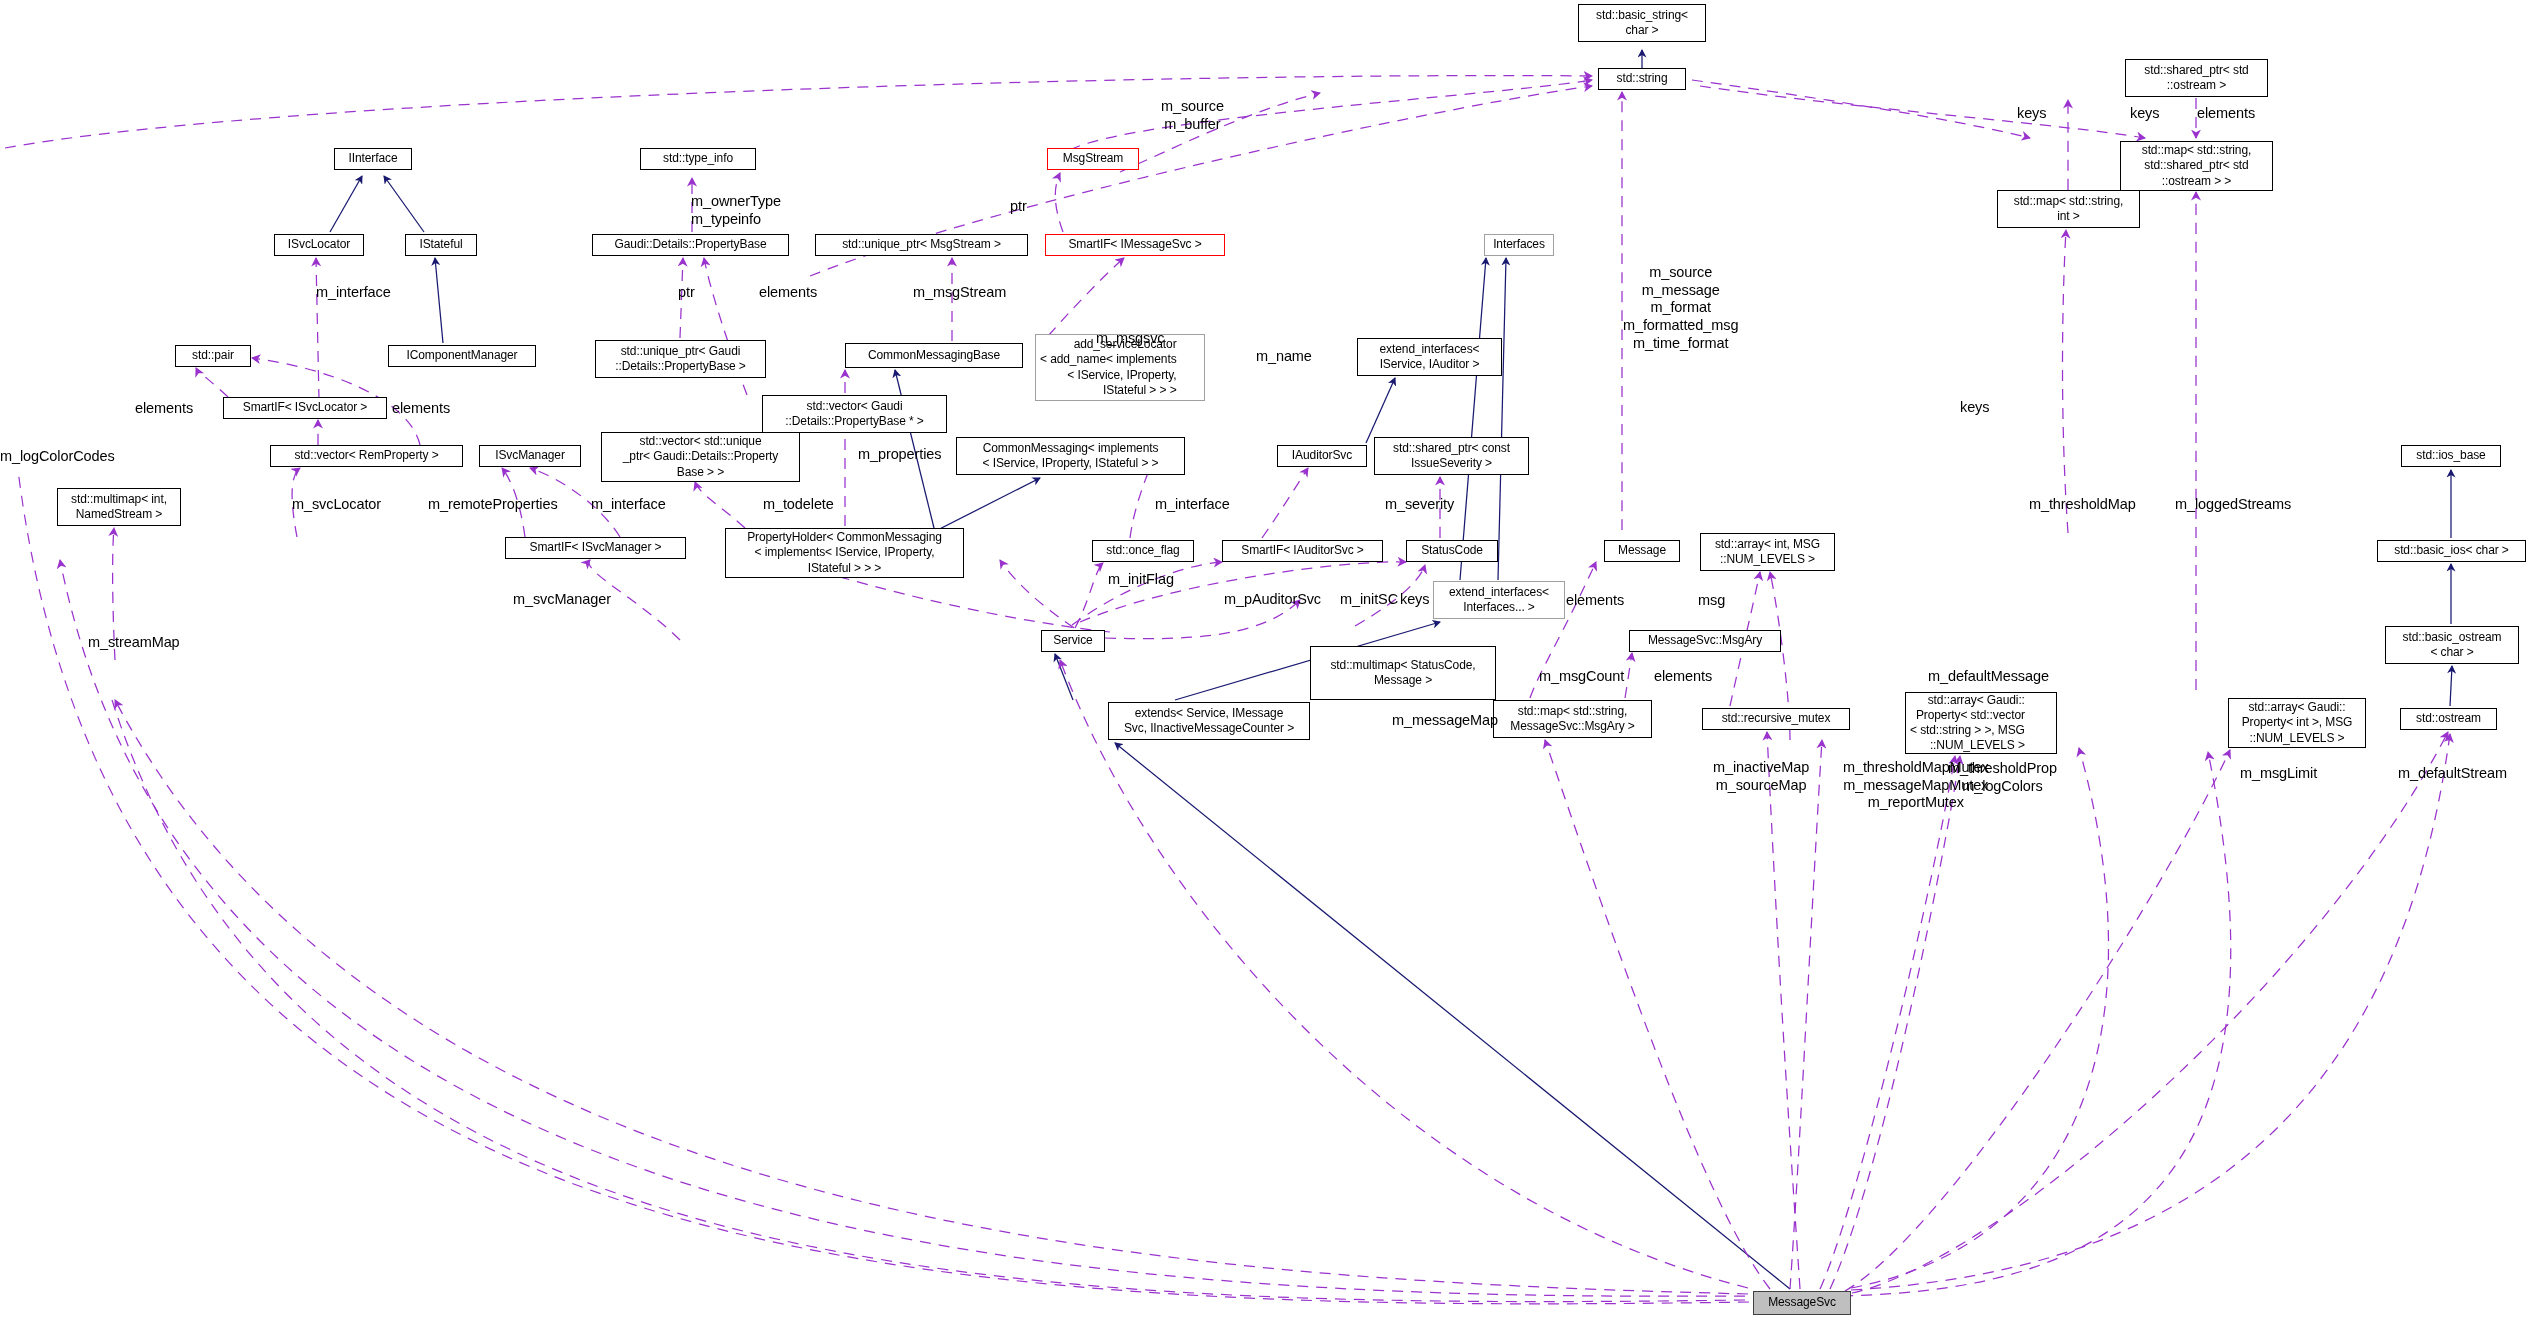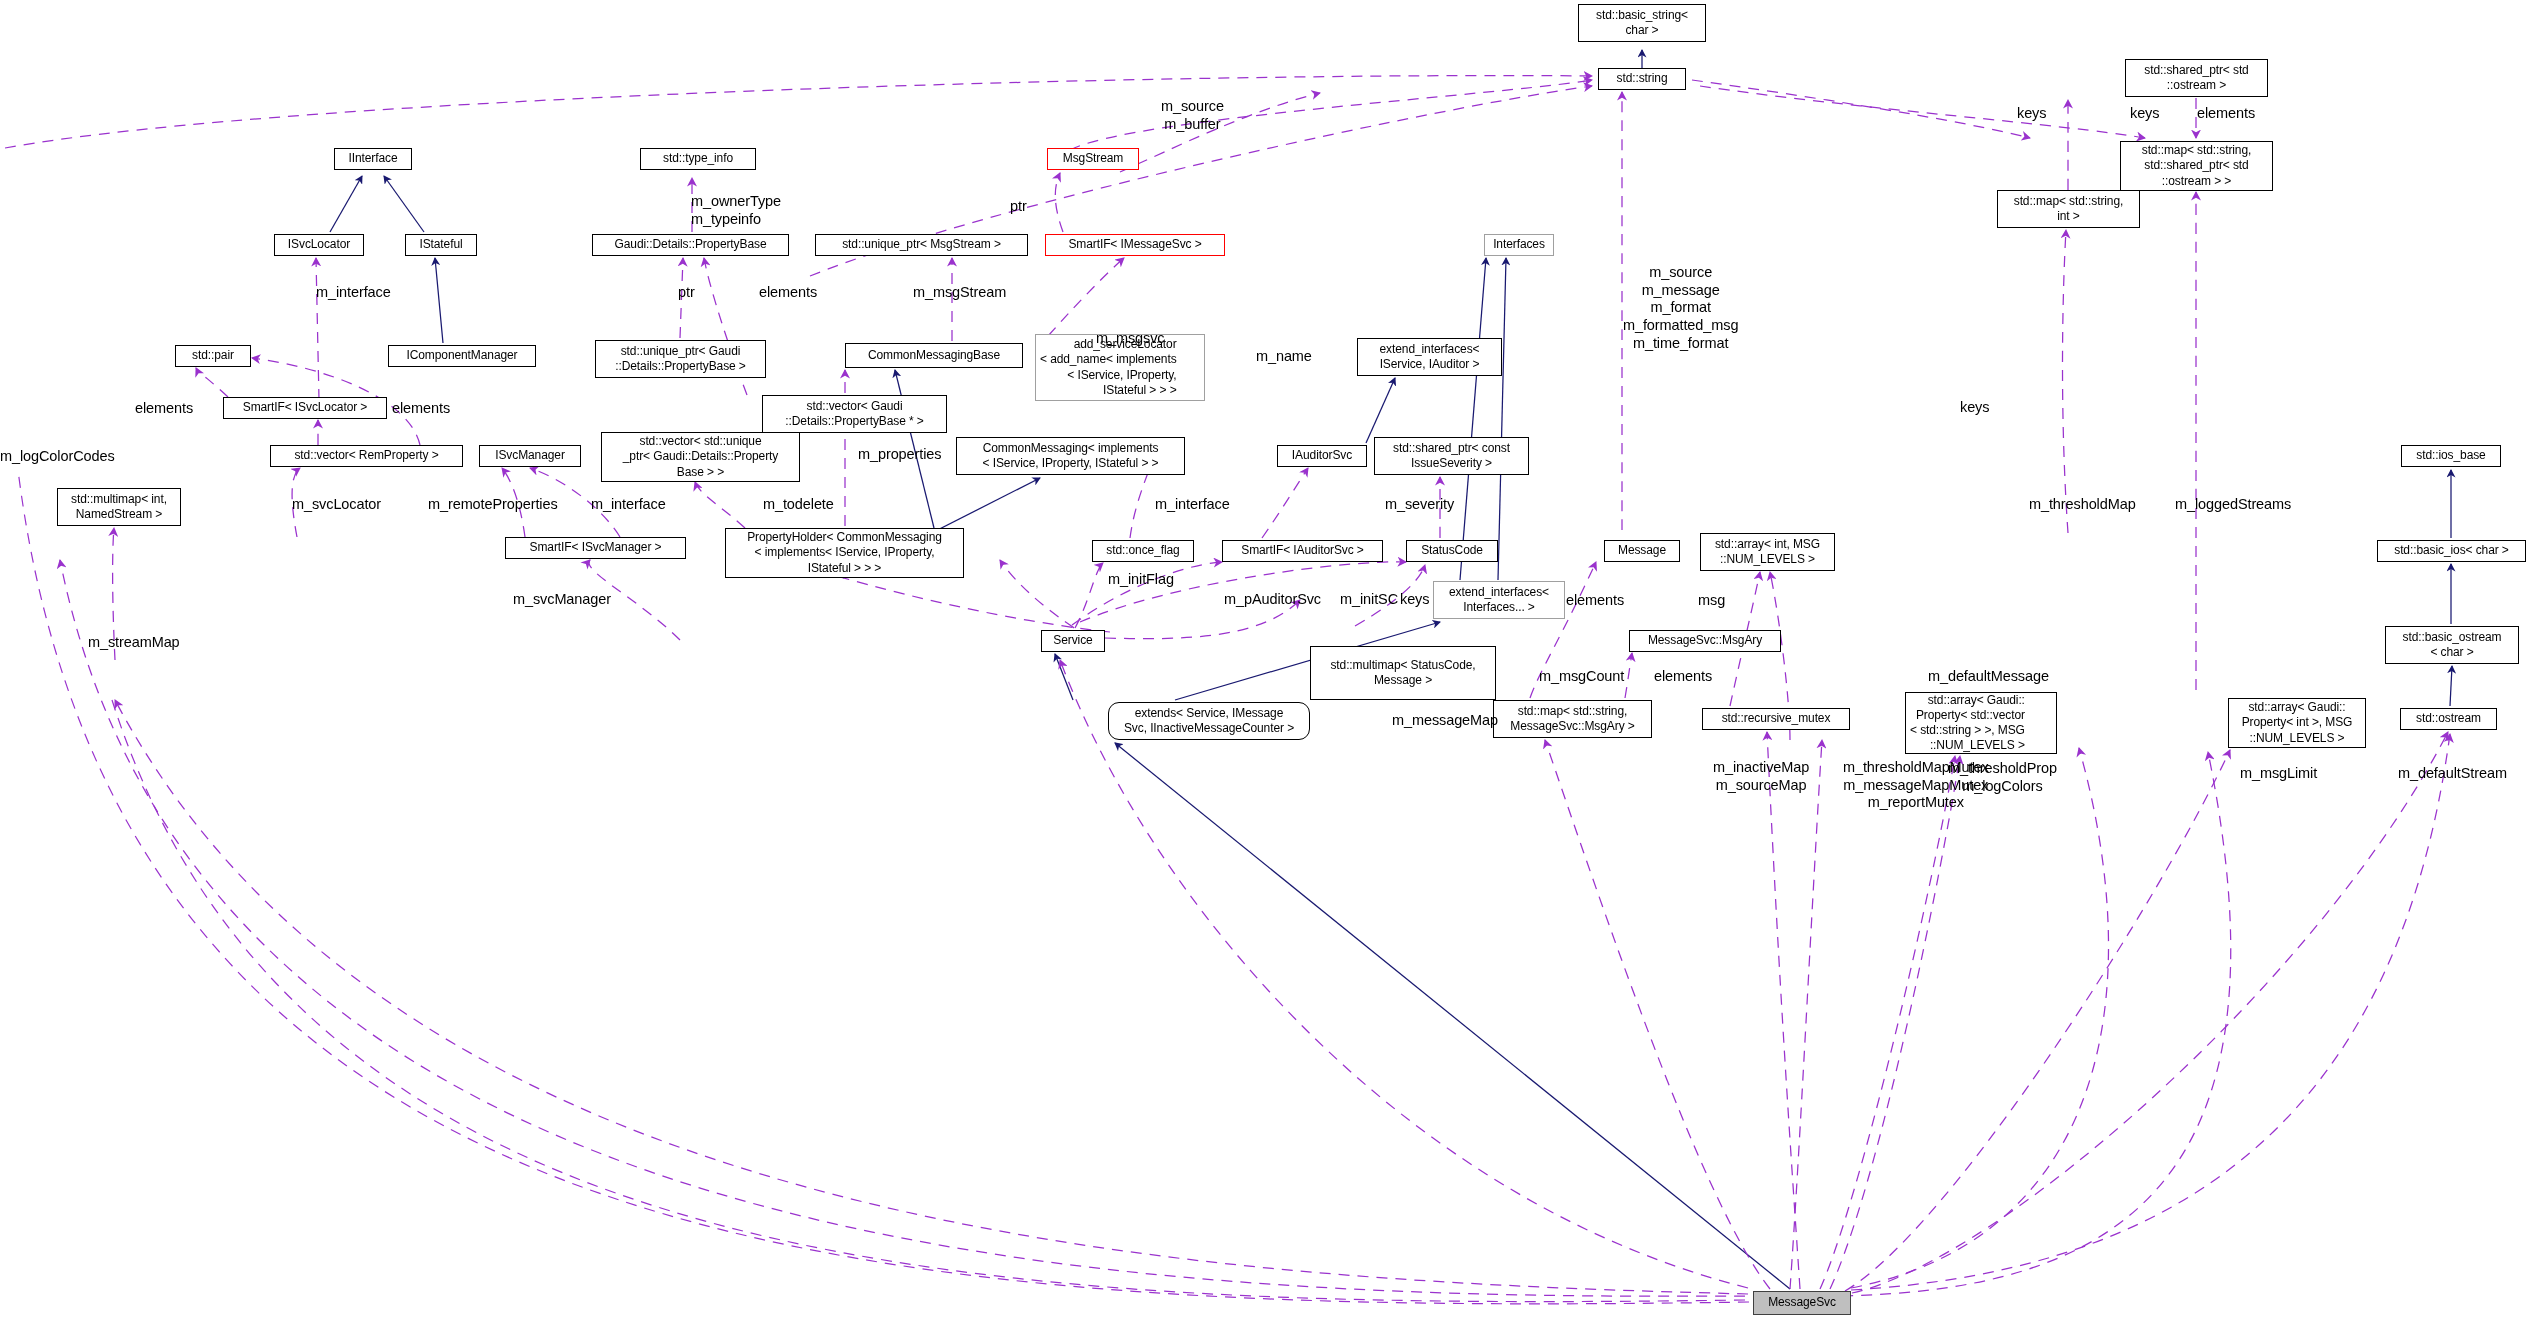--- a/index.html
+++ b/index.html
@@ -223,21 +223,21 @@
       <div class="node" style="left: 1222px; top: 540px; width: 161px; height: 22px;"><span>SmartIF&lt; IAuditorSvc &gt;</span></div>
       <div class="node" style="left: 1406px; top: 540px; width: 92px; height: 22px;"><span>StatusCode</span></div>
       <div class="node gray" style="left: 1433px; top: 581px; width: 132px; height: 38px;"><span>extend_interfaces&lt;
 Interfaces... &gt;</span></div>
       <div class="node" style="left: 1041px; top: 630px; width: 64px; height: 22px;"><span>Service</span></div>
       <div class="node" style="left: 1310px; top: 626px; width: 186px; height: 54px; margin-top: 20px;"><span>std::multimap&lt; StatusCode,
 Message &gt;</span></div>
       <div class="node" style="left: 1629px; top: 630px; width: 152px; height: 22px;"><span>MessageSvc::MsgAry</span></div>
       <div class="node" style="left: 2385px; top: 626px; width: 134px; height: 38px;"><span>std::basic_ostream
 &lt; char &gt;</span></div>
-      <div class="node" style="left: 1108px; top: 702px; width: 202px; height: 38px; border-radius: 11px;"><span>extends&lt; Service, IMessage
+      <div class="node" style="left: 1108px; top: 702px; width: 202px; height: 38px;"><span>extends&lt; Service, IMessage
 Svc, IInactiveMessageCounter &gt;</span></div>
       <div class="node" style="left: 1493px; top: 700px; width: 159px; height: 38px;"><span>std::map&lt; std::string,
 MessageSvc::MsgAry &gt;</span></div>
       <div class="node" style="left: 1702px; top: 708px; width: 148px; height: 22px;"><span>std::recursive_mutex</span></div>
       <div class="node leftish" style="left: 1905px; top: 692px; width: 152px; height: 62px;"><span>std::array&lt; Gaudi::
 Property&lt; std::vector
 &lt; std::string &gt; &gt;, MSG
 ::NUM_LEVELS &gt;</span></div>
       <div class="node" style="left: 2228px; top: 698px; width: 138px; height: 50px;"><span>std::array&lt; Gaudi::
 Property&lt; int &gt;, MSG

